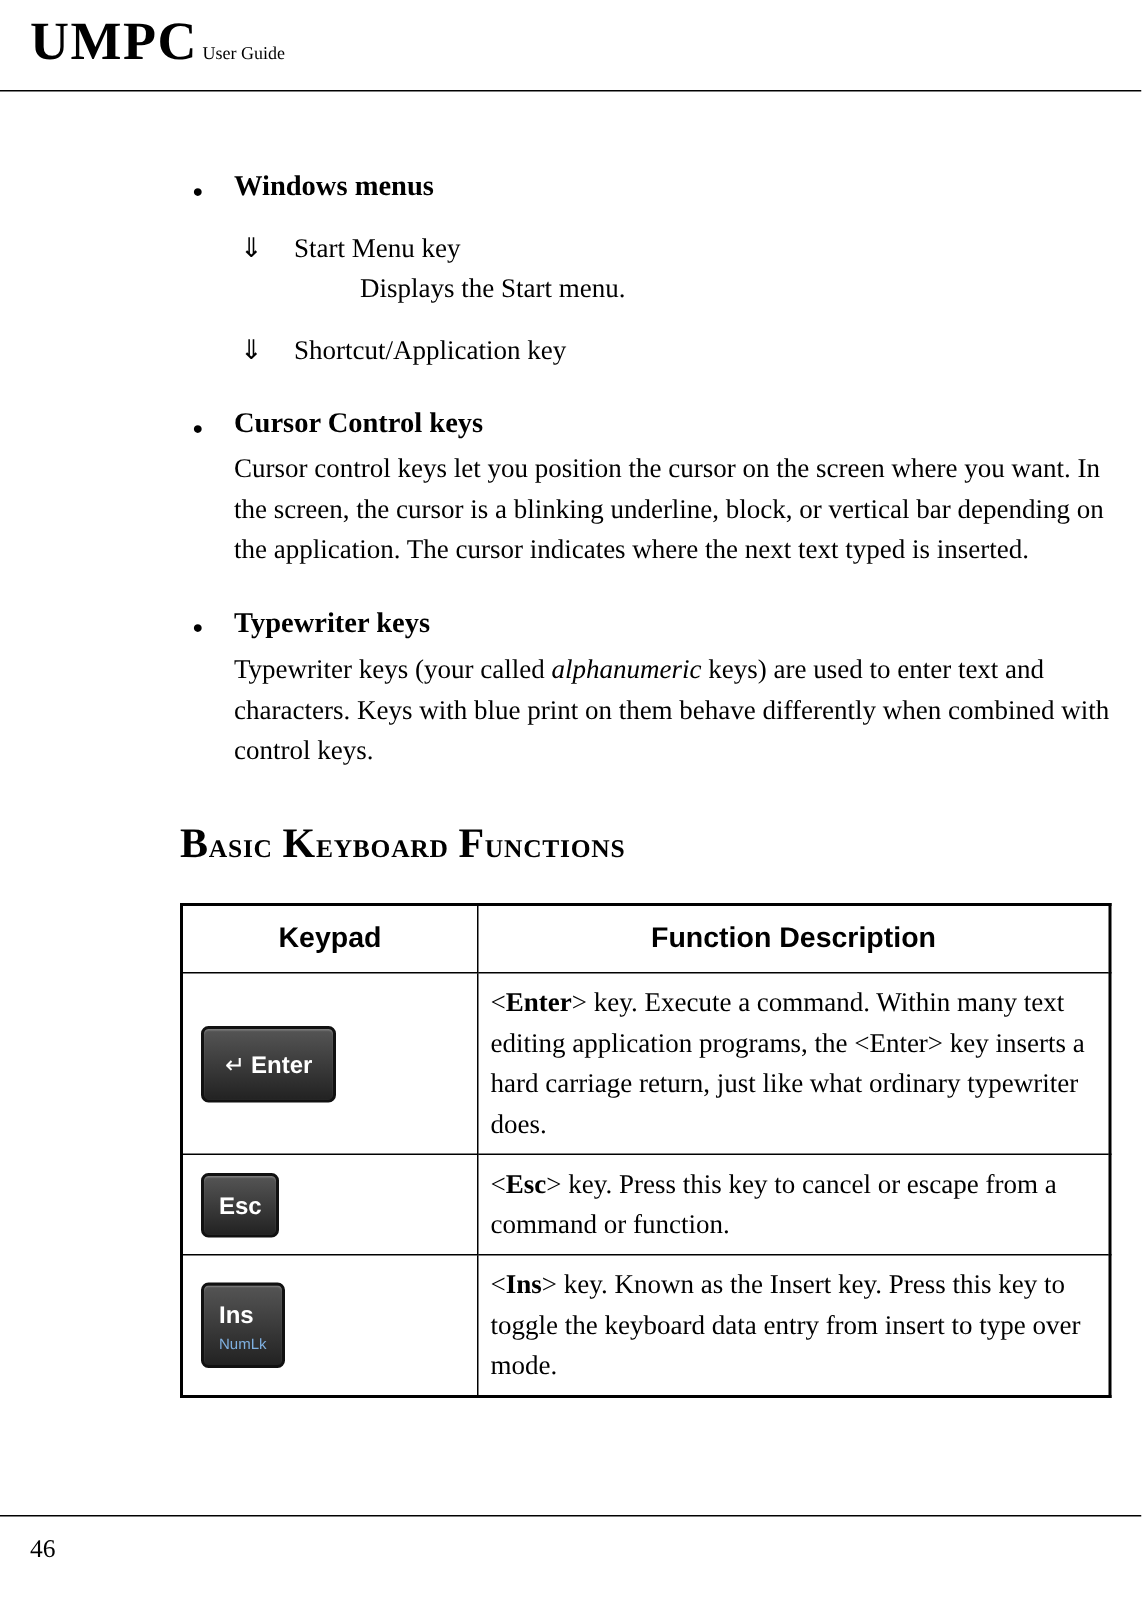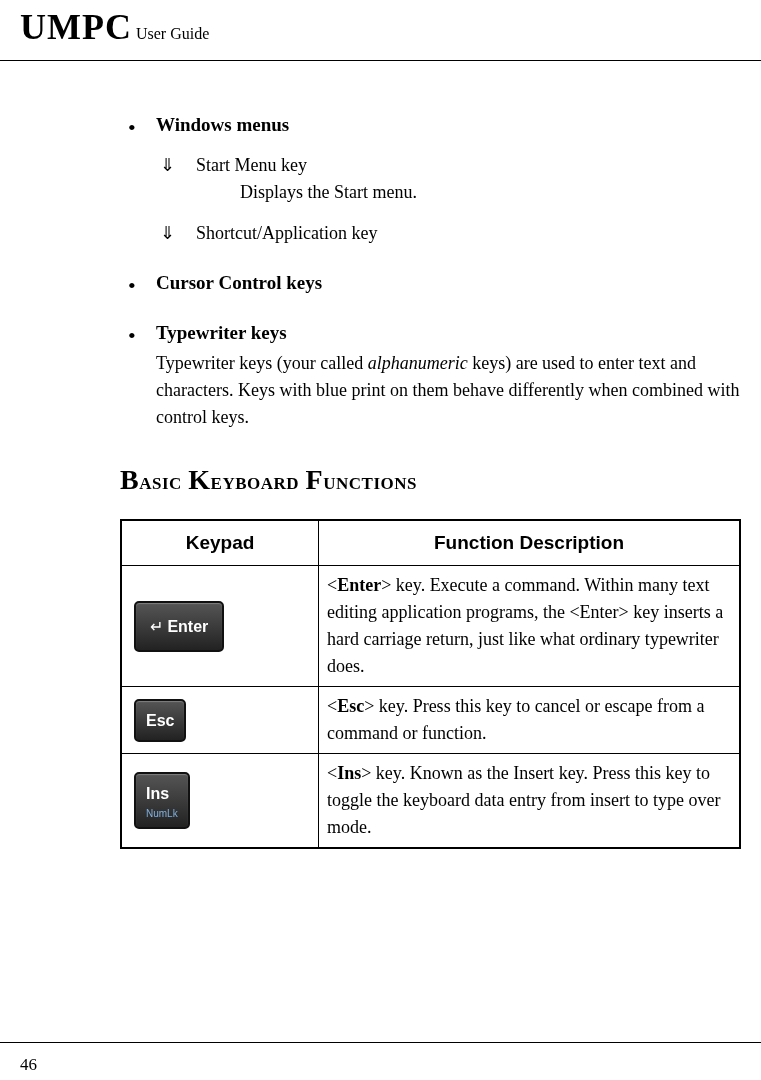--- a/index.html
+++ b/index.html
@@ -24,21 +24,21 @@
     .header-title {
       font-family: Garamond, Georgia, serif;
       font-weight: bold;
       padding-bottom: 6px;
     }
     .header-title .big {
       font-size: 36px;
       letter-spacing: 1px;
     }
     .header-title .small {
-      font-size: 16px;
+      font-size: 12px;
       font-weight: normal;
     }
     .content {
       padding: 0 20px 0 120px;
     }
     ul.main-list {
       list-style: none;
       padding: 0;
       margin: 0;
     }
@@ -150,21 +150,21 @@
       margin-right: 4px;
     }
     .italic {
       font-style: italic;
     }
     .bold {
       font-weight: bold;
     }
     .footer {
       position: absolute;
-      bottom: 2px;
+      bottom: 34px;
       left: 0;
       right: 0;
       border-top: 1px solid #000;
       padding: 8px 20px 0;
     }
     .page-number {
       font-family: Garamond, Georgia, serif;
       font-size: 17px;
     }
   </style>
@@ -191,20 +191,21 @@
         </li>
         <li>
           <span class="arrow">⇓</span>
           <span class="sub-label">Shortcut/Application key</span>
         </li>
       </ul>
     </li>
 
     <li>
       <span class="item-title">Cursor Control keys</span>
+      <div class="item-body">Cursor control keys let you position the cursor on the screen where you want. In the screen, the cursor is a blinking underline, block, or vertical bar depending on the application. The cursor indicates where the next text typed is inserted.</div>
     </li>
 
     <li>
       <span class="item-title">Typewriter keys</span>
       <div class="item-body">
         <span>Typewriter keys (your called </span><span class="italic">alphanumeric</span><span> keys) are used to enter text and characters. Keys with blue print on them behave differently when combined with control keys.</span>
       </div>
     </li>
 
   </ul>

